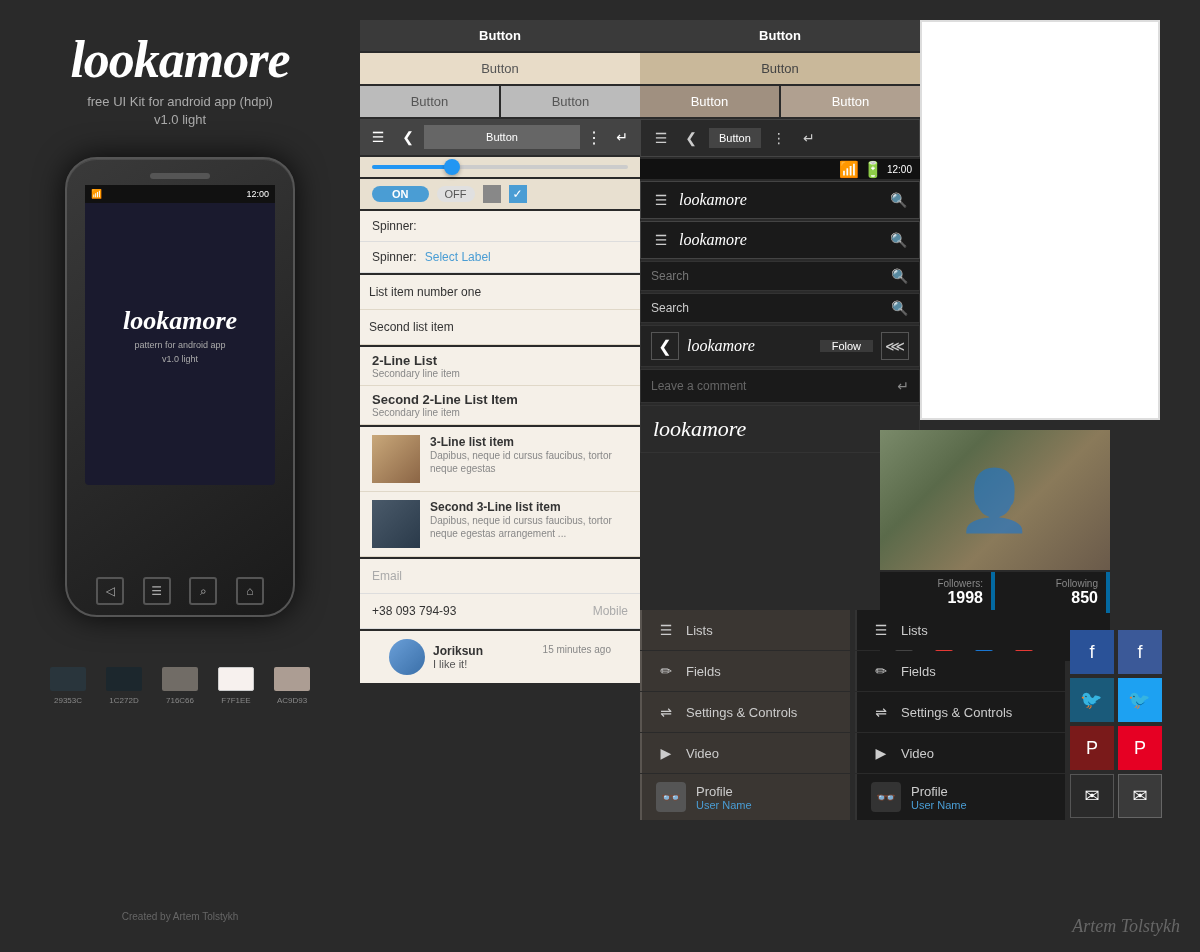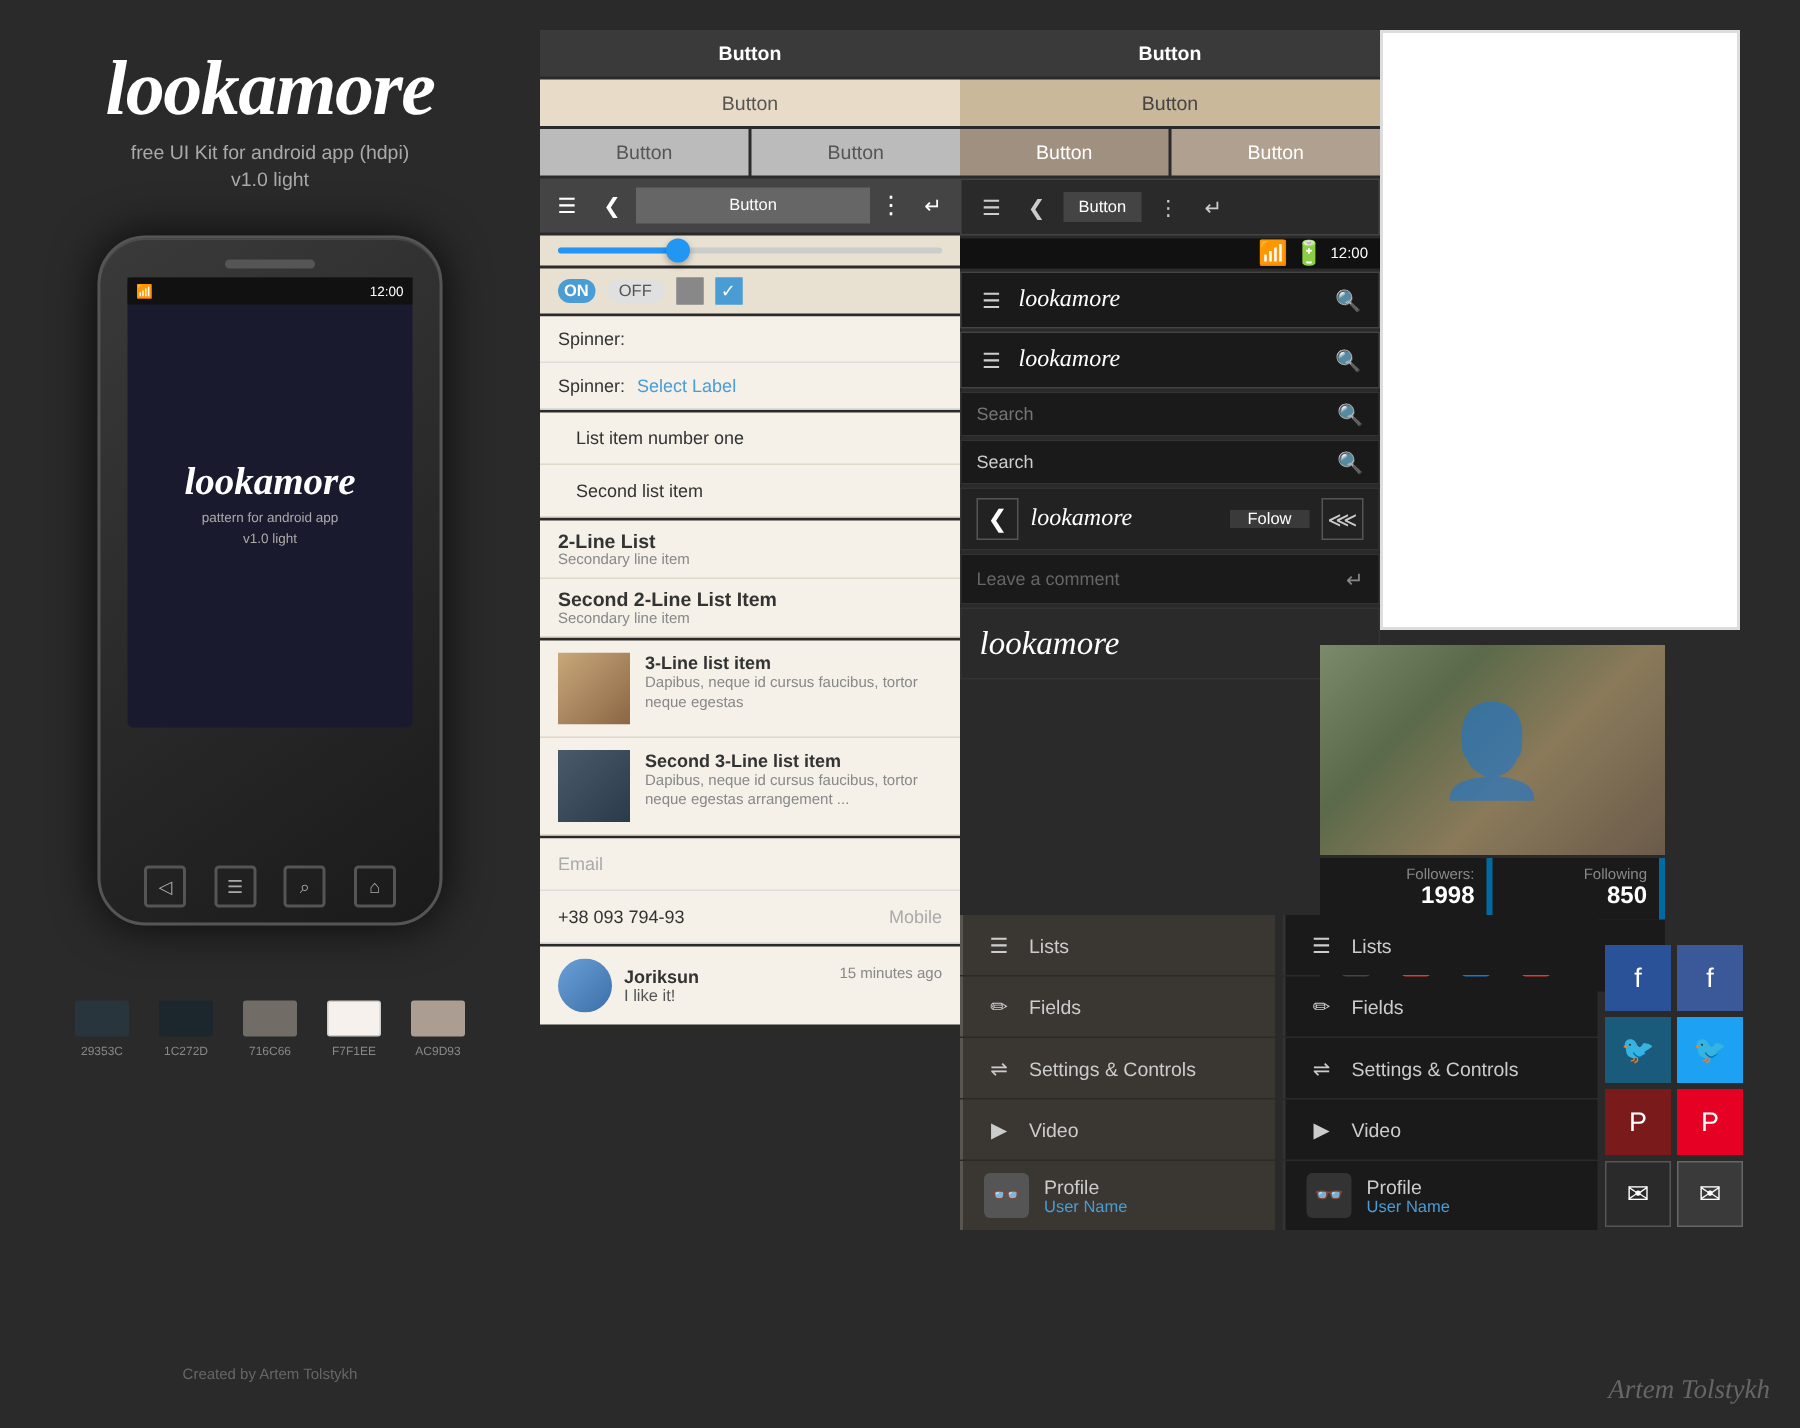--- a/index.html
+++ b/index.html
@@ -287,21 +287,21 @@
       display: flex;
       align-items: center;
       padding: 6px 12px;
       gap: 8px;
       margin-bottom: 2px;
     }
 
     .toggle-on {
       background: #4a9dd4;
       border-radius: 10px;
-      padding: 2px 4px;
+      padding: 2px 20px;
       color: white;
       font-size: 11px;
       font-weight: bold;
     }
 
     .toggle-off {
       background: #e0e0e0;
       border-radius: 10px;
       padding: 2px 8px;
       color: #555;
@@ -362,21 +362,21 @@
     }
 
     .select-label {
       color: #4a9dd4;
       font-size: 12px;
     }
 
     
     .list-item-row {
       background: #f5f0e8;
-      padding: 10px 24px;
+      padding: 10px 9px;
       border-bottom: 1px solid #e0d8c8;
       font-size: 12px;
       color: #333;
     }
 
     .list-section { margin-bottom: 2px; }
 
     
     .list-2line {
       background: #f5f0e8;
@@ -444,21 +444,21 @@
       padding: 10px 12px;
       border-bottom: 1px solid #ddd;
       font-size: 12px;
       color: #aaa;
       background: #f5f0e8;
     }
 
     
     .comment-row {
       background: #f5f0e8;
-      padding: 8px 12px;
+      padding: 8px 29px;
       display: flex;
       align-items: center;
       gap: 8px;
     }
 
     .comment-avatar {
       width: 36px;
       height: 36px;
       border-radius: 18px;
       background: #4a9dd4;

